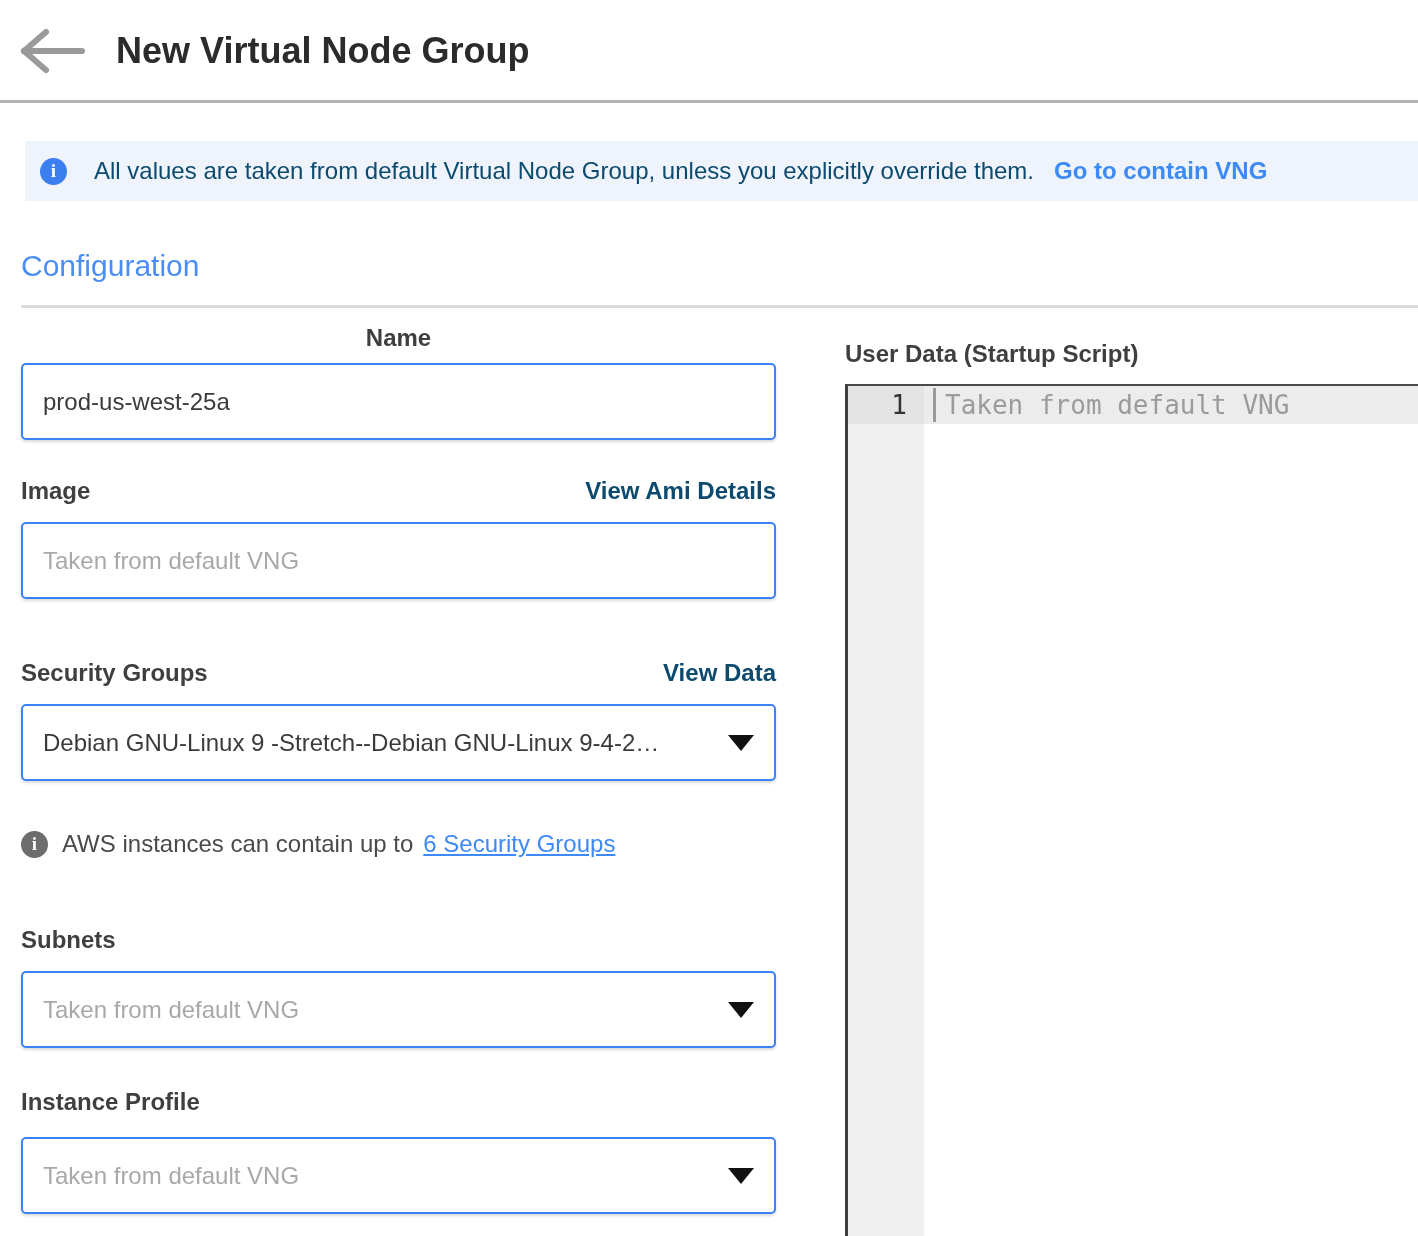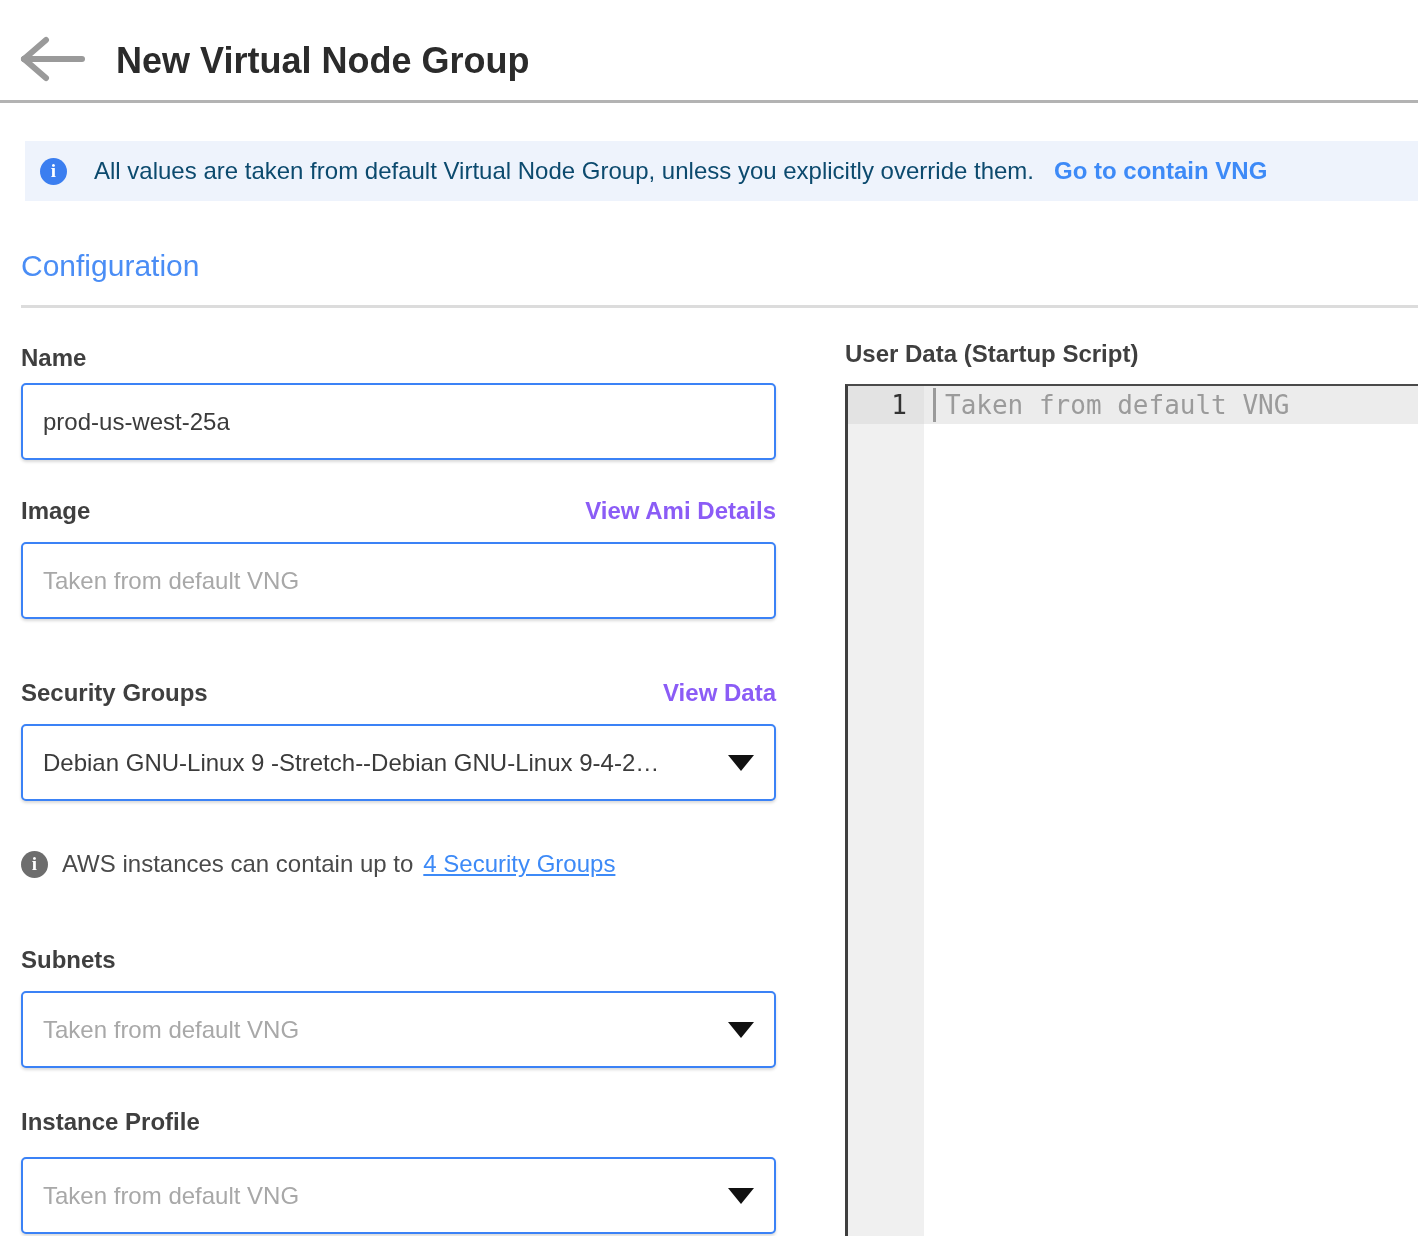--- a/index.html
+++ b/index.html
@@ -1,20 +1,20 @@
 <!DOCTYPE html>
 <html><head>
 <meta charset="utf-8">
 <style>
   * { box-sizing: border-box; margin: 0; padding: 0; }
   html, body { width: 1418px; height: 1236px; overflow: hidden; background: #fff;
     font-family: "Liberation Sans", sans-serif; color: #2e2e2e; }
 
   
-  .header { display: flex; align-items: flex-end; padding: 20px 0 0 20px; height: 82px; }
+  .header { display: flex; align-items: center; padding: 20px 0 0 20px; height: 82px; }
   .back-btn { width: 66px; height: 46px; cursor: pointer; flex: 0 0 auto; }
   .page-title { font-size: 36px; font-weight: 700; color: #2b2b2b; margin-left: 30px; letter-spacing: 0; }
   .divider-top { height: 3px; background: #b3b3b3; width: 100%; margin-top: 18px; }
 
   
   .banner { margin-top: 38px; margin-left: 25px; height: 60px; background: #eef3fc;
     display: flex; align-items: center; padding-left: 15px; }
   .banner-icon { width: 27px; height: 27px; border-radius: 50%; background: #3b7ef0;
     color: #fff; font-size: 19px; font-weight: 700; display: flex; align-items: center;
     justify-content: center; flex: 0 0 auto; font-family: "Liberation Serif", serif; }
@@ -25,36 +25,36 @@
   .section-heading { margin: 48px 0 0 21px; font-size: 30px; font-weight: 400; color: #4a8df5; }
   .divider-section { height: 3px; background: #dcdcdc; margin: 22px 0 0 21px; }
 
   
   .columns { display: flex; align-items: flex-start; }
   .left-col { width: 755px; margin-left: 21px; flex: 0 0 auto; }
   .right-col { flex: 1 1 auto; margin-left: 69px; min-width: 0; }
 
   .field-label { font-size: 24px; font-weight: 600; color: #3f3f3f; }
   .label-row { display: flex; justify-content: space-between; align-items: flex-end; }
-  .label-link { font-size: 24px; font-weight: 600; color: #8b5cf6; cursor: pointer; text-decoration: none; text-align: right; }
+  .label-link { font-size: 24px; font-weight: 600; color: #0c4a6e; cursor: pointer; text-decoration: none; text-align: right; }
 
   .text-input, .select-box {
     width: 100%; height: 77px; border: 2px solid #3b82f6; border-radius: 5px;
     background: #fff; font-size: 24px; color: #3b3b3b; padding: 0 20px;
     font-family: "Liberation Sans", sans-serif;
     box-shadow: 0 2px 3px rgba(0,0,0,0.15);
   }
   .text-input::placeholder { color: #a8a8a8; opacity: 1; }
   .select-box { display: flex; align-items: center; justify-content: space-between; cursor: pointer; }
   .select-value { white-space: nowrap; overflow: hidden; flex: 1 1 auto; }
   .select-value.placeholder { color: #a8a8a8; }
   .caret { width: 0; height: 0; border-left: 13px solid transparent; border-right: 13px solid transparent;
     border-top: 16px solid #111; flex: 0 0 auto; margin-left: 16px; }
 
-  .mt-name-label { margin-top: 36px; }
+  .mt-name-label { margin-top: 16px; text-align: center; }
   .mt-name-input { margin-top: 11px; }
   .mt-image-row { margin-top: 37px; }
   .mt-image-input { margin-top: 17px; }
   .mt-sg-row { margin-top: 60px; }
   .mt-sg-select { margin-top: 17px; gap: 32px; }
   .mt-info-row { margin-top: 49px; }
   .mt-subnets-label { margin-top: 68px; }
   .mt-subnets-select { margin-top: 17px; }
   .mt-ip-label { margin-top: 40px; }
   .mt-ip-select { margin-top: 21px; }
@@ -121,21 +121,21 @@
       <a class="label-link">View Data</a>
     </div>
     <div class="select-box mt-sg-select">
       <span class="select-value">Debian GNU-Linux 9 -Stretch--Debian GNU-Linux 9-4-2…</span>
       <span class="caret"></span>
     </div>
 
     <div class="info-row mt-info-row">
       <div class="info-icon-gray">i</div>
       <div class="info-text">AWS instances can contain up to</div>
-      <a class="info-link">4 Security Groups</a>
+      <a class="info-link">6 Security Groups</a>
     </div>
 
     <div class="field-label mt-subnets-label">Subnets</div>
     <div class="select-box mt-subnets-select">
       <span class="select-value placeholder">Taken from default VNG</span>
       <span class="caret"></span>
     </div>
 
     <div class="field-label mt-ip-label">Instance Profile</div>
     <div class="select-box mt-ip-select">

